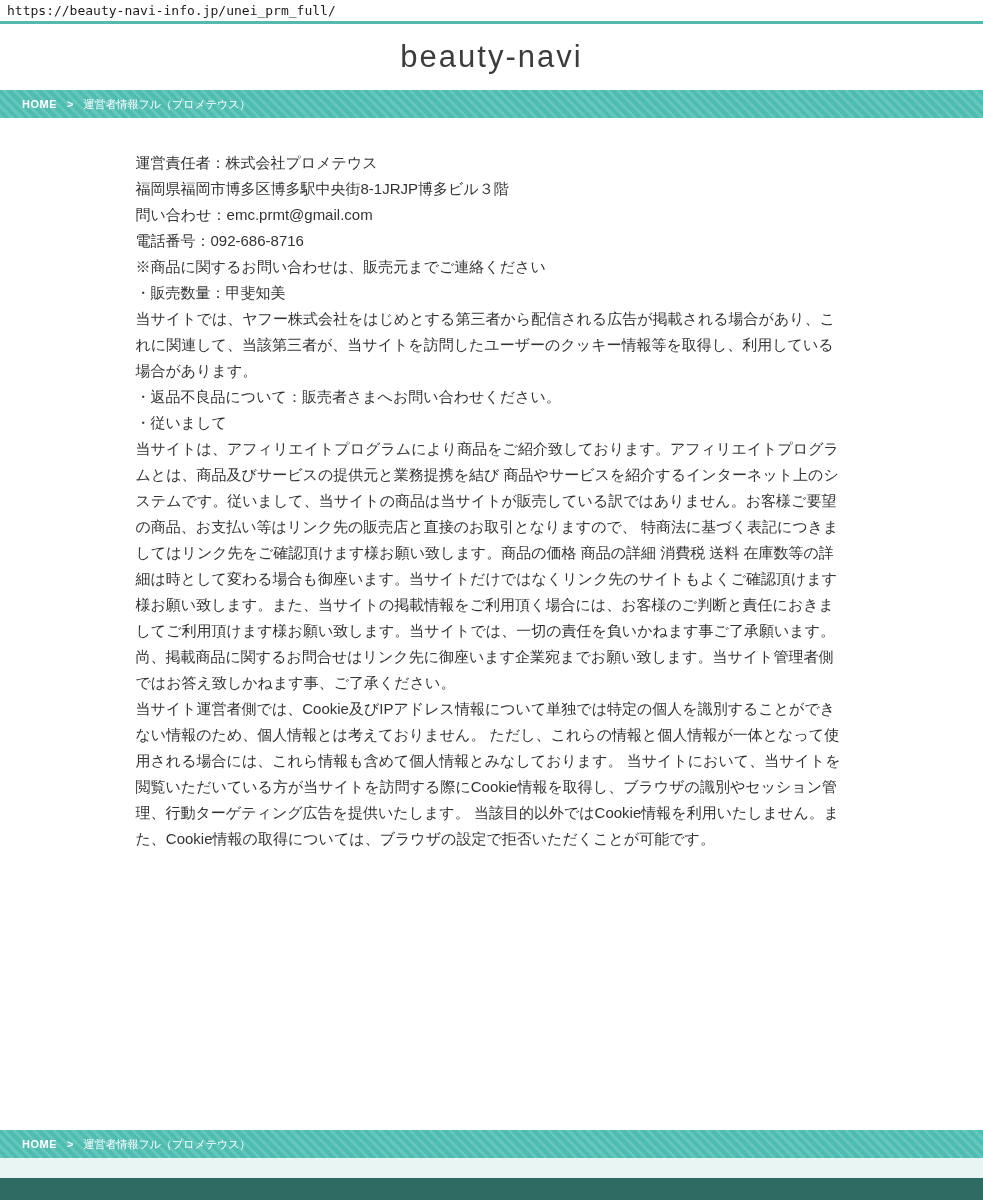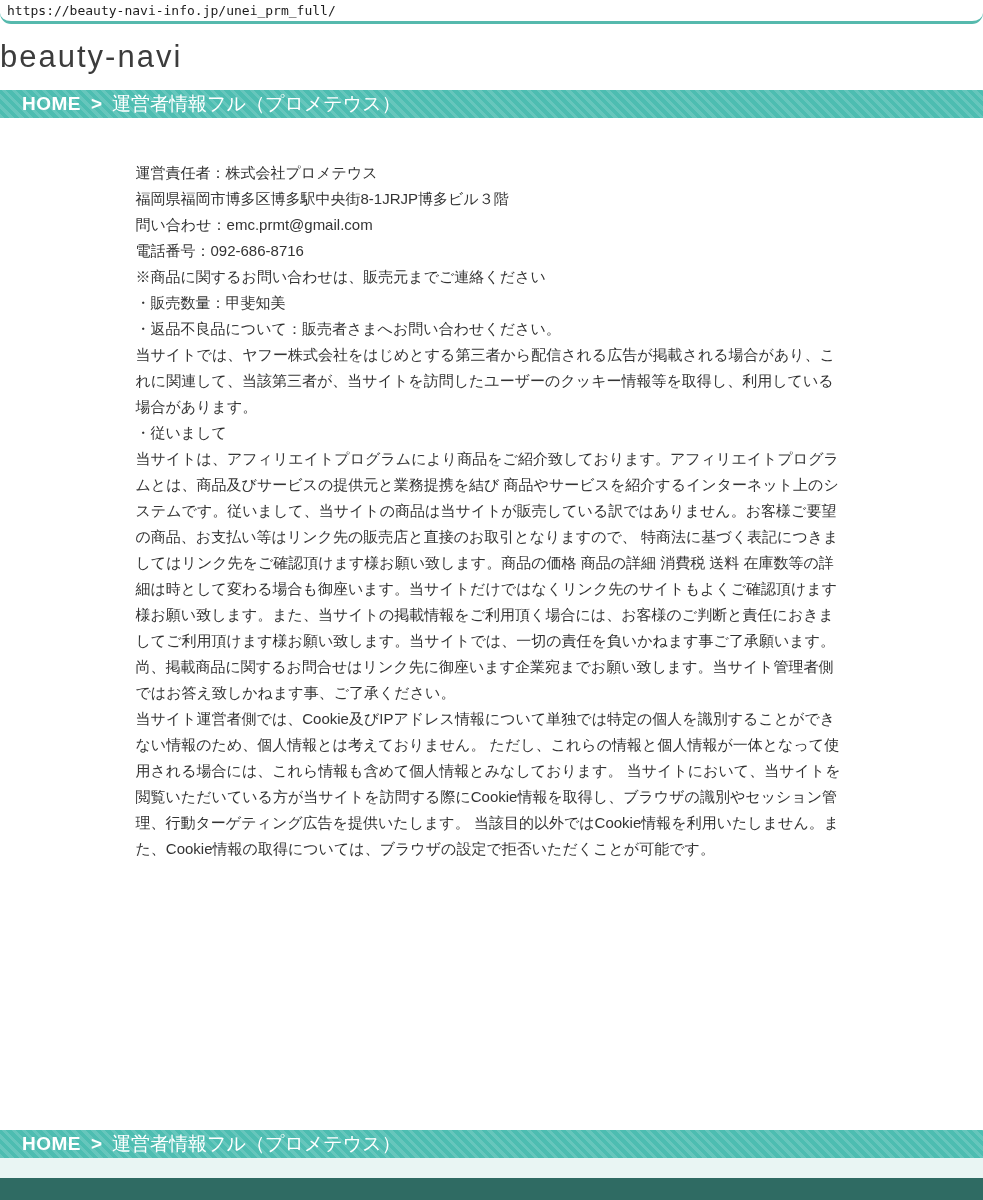--- a/index.html
+++ b/index.html
@@ -18,36 +18,35 @@
 
   
   .address-bar {
     height: 21px;
     background: #ffffff;
     border-bottom: 3px solid #56b9ad;
     display: flex;
     align-items: center;
     padding-left: 7px;
     flex: 0 0 auto;
-    border-radius: 11px;
   }
   .address-bar .url-text {
     font-family: "DejaVu Sans Mono", monospace;
     font-size: 13px;
     color: #1c1c1c;
     white-space: nowrap;
   }
 
   
   .site-header {
     height: 66px;
     background: #ffffff;
     display: flex;
     align-items: center;
-    justify-content: flex-start;
+    justify-content: center;
     flex: 0 0 auto;
   }
   .site-title {
     margin: 0;
     font-size: 31px;
     font-weight: 400;
     letter-spacing: 2px;
     color: #3c3c3c;
   }
 
@@ -60,21 +59,21 @@
     padding: 0 22px;
     background-color: #4dbdb1;
     background-image: repeating-linear-gradient(
       45deg,
       rgba(255,255,255,0.14) 0px,
       rgba(255,255,255,0.14) 3px,
       transparent 3px,
       transparent 7px
     );
     color: #ffffff;
-    font-size: 19px;
+    font-size: 11px;
     white-space: nowrap;
   }
   .crumb-home {
     font-weight: bold;
     color: #ffffff;
     text-decoration: none;
     letter-spacing: 0.5px;
     cursor: pointer;
   }
   .crumb-sep {
@@ -87,21 +86,21 @@
 
   
   .main-area {
     flex: 1 1 auto;
     background: #ffffff;
     overflow: hidden;
   }
   .content-inner {
     width: 712px;
     margin: 0 auto;
-    padding-top: 42px;
+    padding-top: 32px;
     font-size: 15px;
     line-height: 26px;
     color: #333333;
     text-align: left;
   }
   .para {
     margin: 0;
   }
   .para + .para {
   }
@@ -156,25 +155,25 @@
 
     <p class="para">
       <span class="line">※商品に関するお問い合わせは、販売元までご連絡ください</span>
     </p>
 
     <p class="para">
       <span class="line">・販売数量：甲斐知美</span>
     </p>
 
     <p class="para">
-      <span class="line">・返品不良品について：販売者さまへお問い合わせください。</span>
+      <span class="line">当サイトでは、ヤフー株式会社をはじめとする第三者から配信される広告が掲載される場合があり、これに関連して、当該第三者が、当サイトを訪問したユーザーのクッキー情報等を取得し、利用している場合があります。</span>
     </p>
 
     <p class="para">
-      <span class="line">当サイトでは、ヤフー株式会社をはじめとする第三者から配信される広告が掲載される場合があり、これに関連して、当該第三者が、当サイトを訪問したユーザーのクッキー情報等を取得し、利用している場合があります。</span>
+      <span class="line">・返品不良品について：販売者さまへお問い合わせください。</span>
     </p>
 
     <p class="para">
       <span class="line">・従いまして</span>
       <span class="line">当サイトは、アフィリエイトプログラムにより商品をご紹介致しております。アフィリエイトプログラムとは、商品及びサービスの提供元と業務提携を結び 商品やサービスを紹介するインターネット上のシステムです。従いまして、当サイトの商品は当サイトが販売している訳ではありません。お客様ご要望の商品、お支払い等はリンク先の販売店と直接のお取引となりますので、 特商法に基づく表記につきましてはリンク先をご確認頂けます様お願い致します。商品の価格 商品の詳細 消費税 送料 在庫数等の詳細は時として変わる場合も御座います。当サイトだけではなくリンク先のサイトもよくご確認頂けます様お願い致します。また、当サイトの掲載情報をご利用頂く場合には、お客様のご判断と責任におきましてご利用頂けます様お願い致します。当サイトでは、一切の責任を負いかねます事ご了承願います。尚、掲載商品に関するお問合せはリンク先に御座います企業宛までお願い致します。当サイト管理者側ではお答え致しかねます事、ご了承ください。</span>
     </p>
 
     <p class="para">
       <span class="line">当サイト運営者側では、Cookie及びIPアドレス情報について単独では特定の個人を識別することができない情報のため、個人情報とは考えておりません。 ただし、これらの情報と個人情報が一体となって使用される場合には、これら情報も含めて個人情報とみなしております。 当サイトにおいて、当サイトを閲覧いただいている方が当サイトを訪問する際にCookie情報を取得し、ブラウザの識別やセッション管理、行動ターゲティング広告を提供いたします。 当該目的以外ではCookie情報を利用いたしません。また、Cookie情報の取得については、ブラウザの設定で拒否いただくことが可能です。</span>
     </p>

